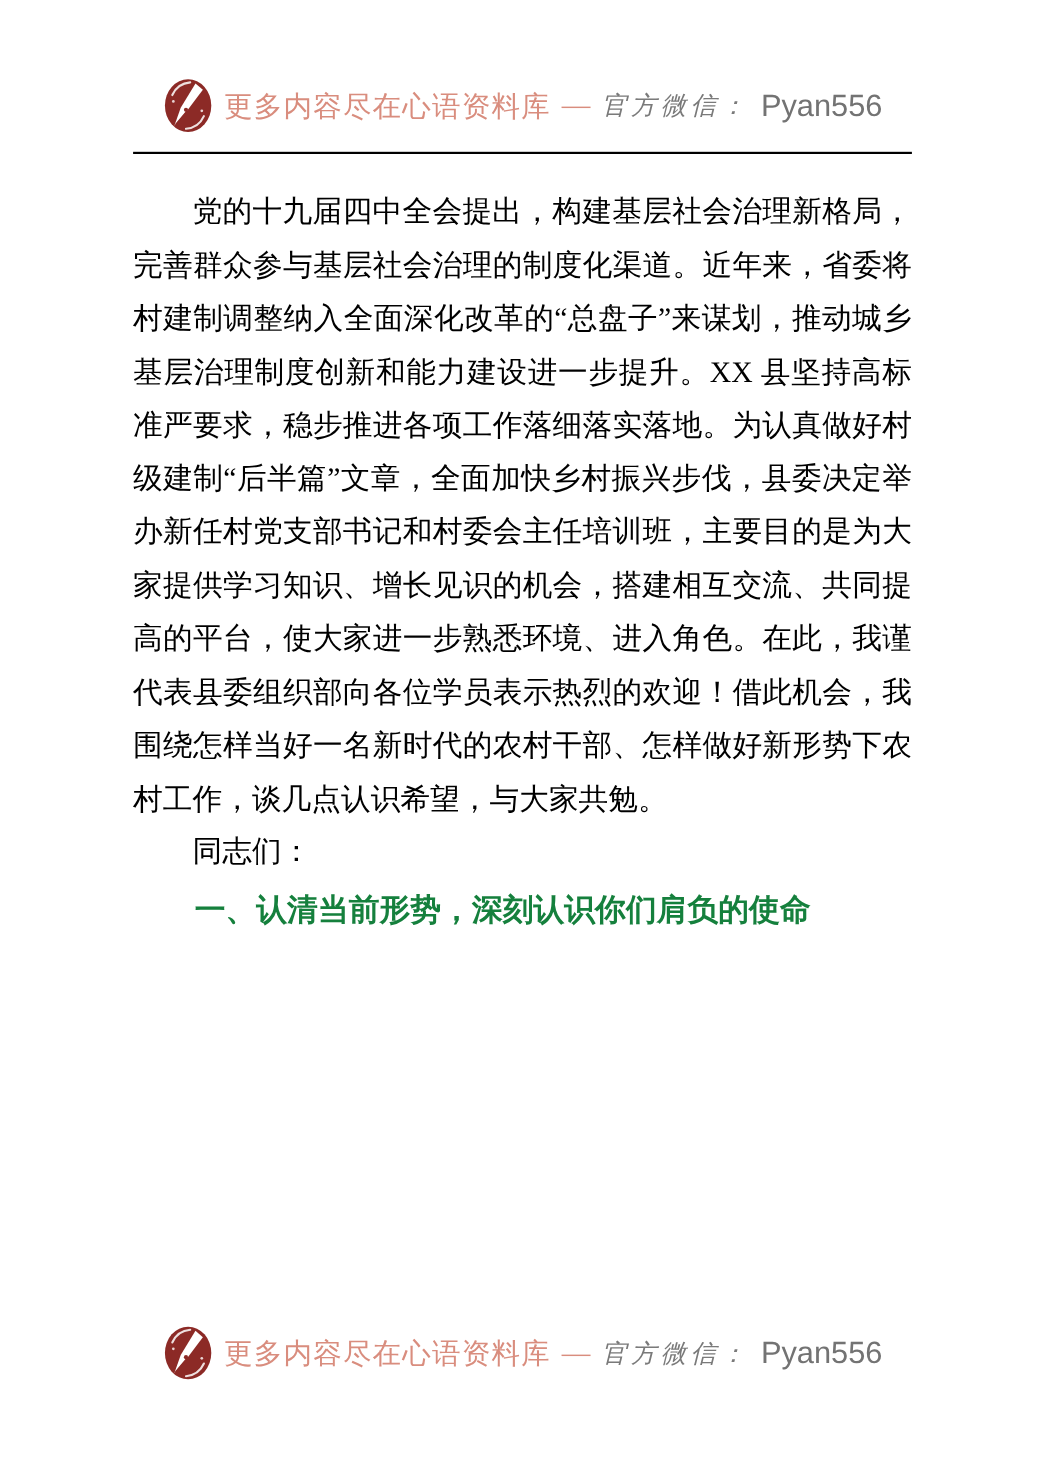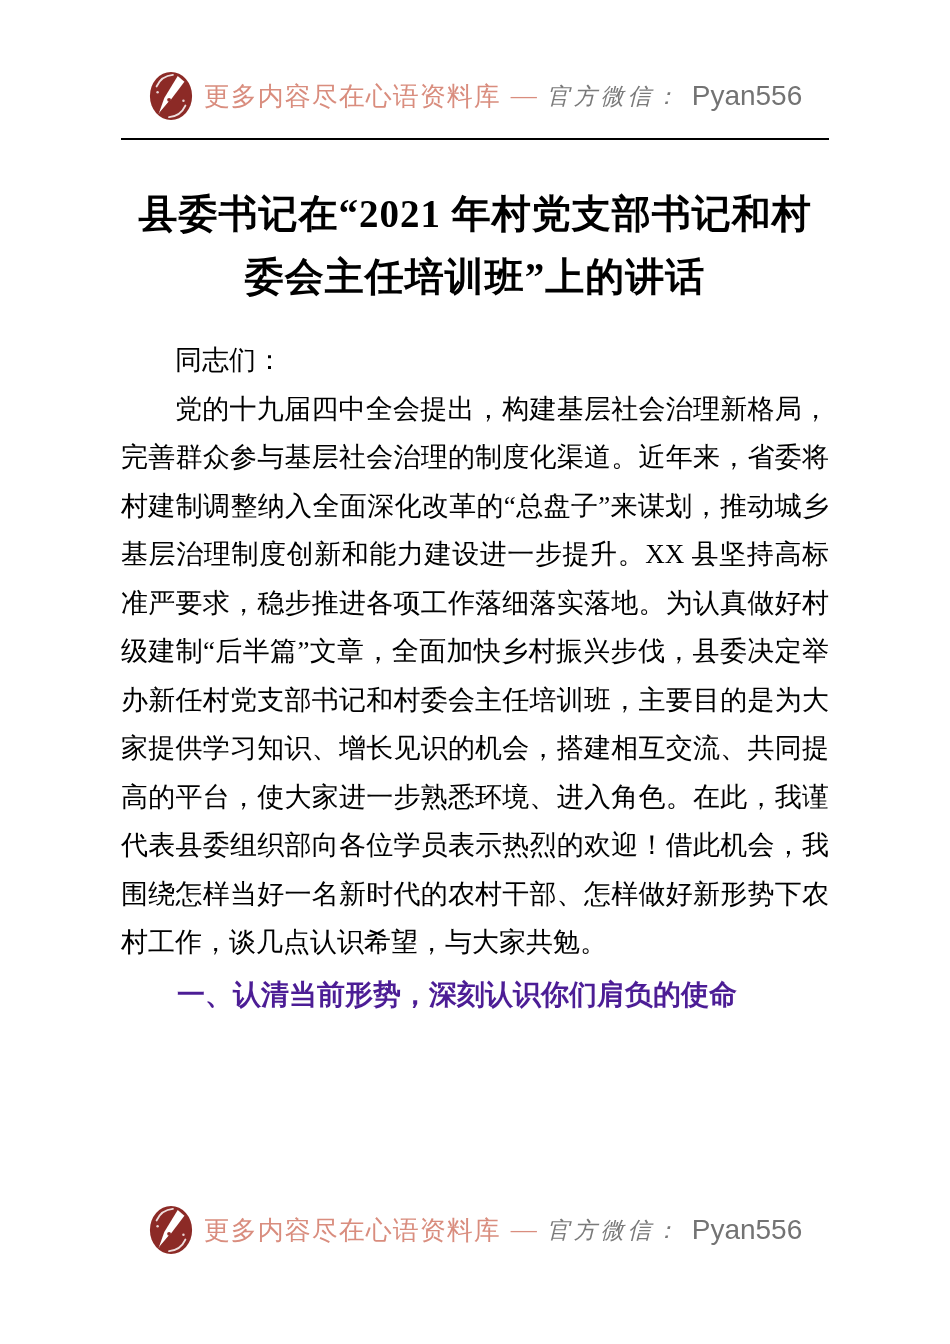--- a/index.html
+++ b/index.html
@@ -88,21 +88,21 @@
   }
   .doc-body p {
     margin: 0;
     text-indent: 2em;
   }
   .section-heading {
     margin: 4px 0;
     font-size: 28px;
     line-height: 48.5px;
     font-weight: 700;
-    color: #4c1d95;
+    color: #15803d;
     text-indent: 2em;
     text-align: left;
     font-family: "Liberation Sans", "DejaVu Sans", sans-serif;
   }
 
   
   .page-footer {
     margin-top: auto;
     margin-bottom: 88px;
   }
@@ -125,25 +125,24 @@
         <path d="M23 31 L12 44" stroke="#8c2a26" stroke-width="1.2"></path>
       </svg>
       <span class="brand-text">更多内容尽在心语资料库</span>
         <span class="brand-sep">—</span>
         <span class="wechat-label">官方微信：</span>
         <span class="wechat-id">Pyan556</span>
     </div>
     <hr class="header-divider">
   </div>
 
-  <h1 class="doc-title">县委书记在“2021 年村党支部书记和村委会主任培训班”上的讲话</h1>
 
   <div class="doc-body">
+    <p>党的十九届四中全会提出，构建基层社会治理新格局，完善群众参与基层社会治理的制度化渠道。近年来，省委将村建制调整纳入全面深化改革的“总盘子”来谋划，推动城乡基层治理制度创新和能力建设进一步提升。XX 县坚持高标准严要求，稳步推进各项工作落细落实落地。为认真做好村级建制“后半篇”文章，全面加快乡村振兴步伐，县委决定举办新任村党支部书记和村委会主任培训班，主要目的是为大家提供学习知识、增长见识的机会，搭建相互交流、共同提高的平台，使大家进一步熟悉环境、进入角色。在此，我谨代表县委组织部向各位学员表示热烈的欢迎！借此机会，我围绕怎样当好一名新时代的农村干部、怎样做好新形势下农村工作，谈几点认识希望，与大家共勉。</p>
     <p>同志们：</p>
-    <p>党的十九届四中全会提出，构建基层社会治理新格局，完善群众参与基层社会治理的制度化渠道。近年来，省委将村建制调整纳入全面深化改革的“总盘子”来谋划，推动城乡基层治理制度创新和能力建设进一步提升。XX 县坚持高标准严要求，稳步推进各项工作落细落实落地。为认真做好村级建制“后半篇”文章，全面加快乡村振兴步伐，县委决定举办新任村党支部书记和村委会主任培训班，主要目的是为大家提供学习知识、增长见识的机会，搭建相互交流、共同提高的平台，使大家进一步熟悉环境、进入角色。在此，我谨代表县委组织部向各位学员表示热烈的欢迎！借此机会，我围绕怎样当好一名新时代的农村干部、怎样做好新形势下农村工作，谈几点认识希望，与大家共勉。</p>
     <h2 class="section-heading">一、认清当前形势，深刻认识你们肩负的使命</h2>
   </div>
 
   <div class="page-footer">
     <div class="brand-row">
       <svg class="brand-logo" viewBox="0 0 48 52" aria-hidden="true">
         <ellipse cx="24" cy="26" rx="22" ry="25" fill="#8c2a26"></ellipse>
         <path d="M9 16 Q14 5 26 4" stroke="#ffffff" stroke-width="2" fill="none" stroke-linecap="round" opacity="0.85"></path>
         <path d="M39 36 Q34 47 22 48" stroke="#ffffff" stroke-width="2" fill="none" stroke-linecap="round" opacity="0.85"></path>
         <circle cx="10" cy="22" r="1.3" fill="#ffffff" opacity="0.8"></circle>

